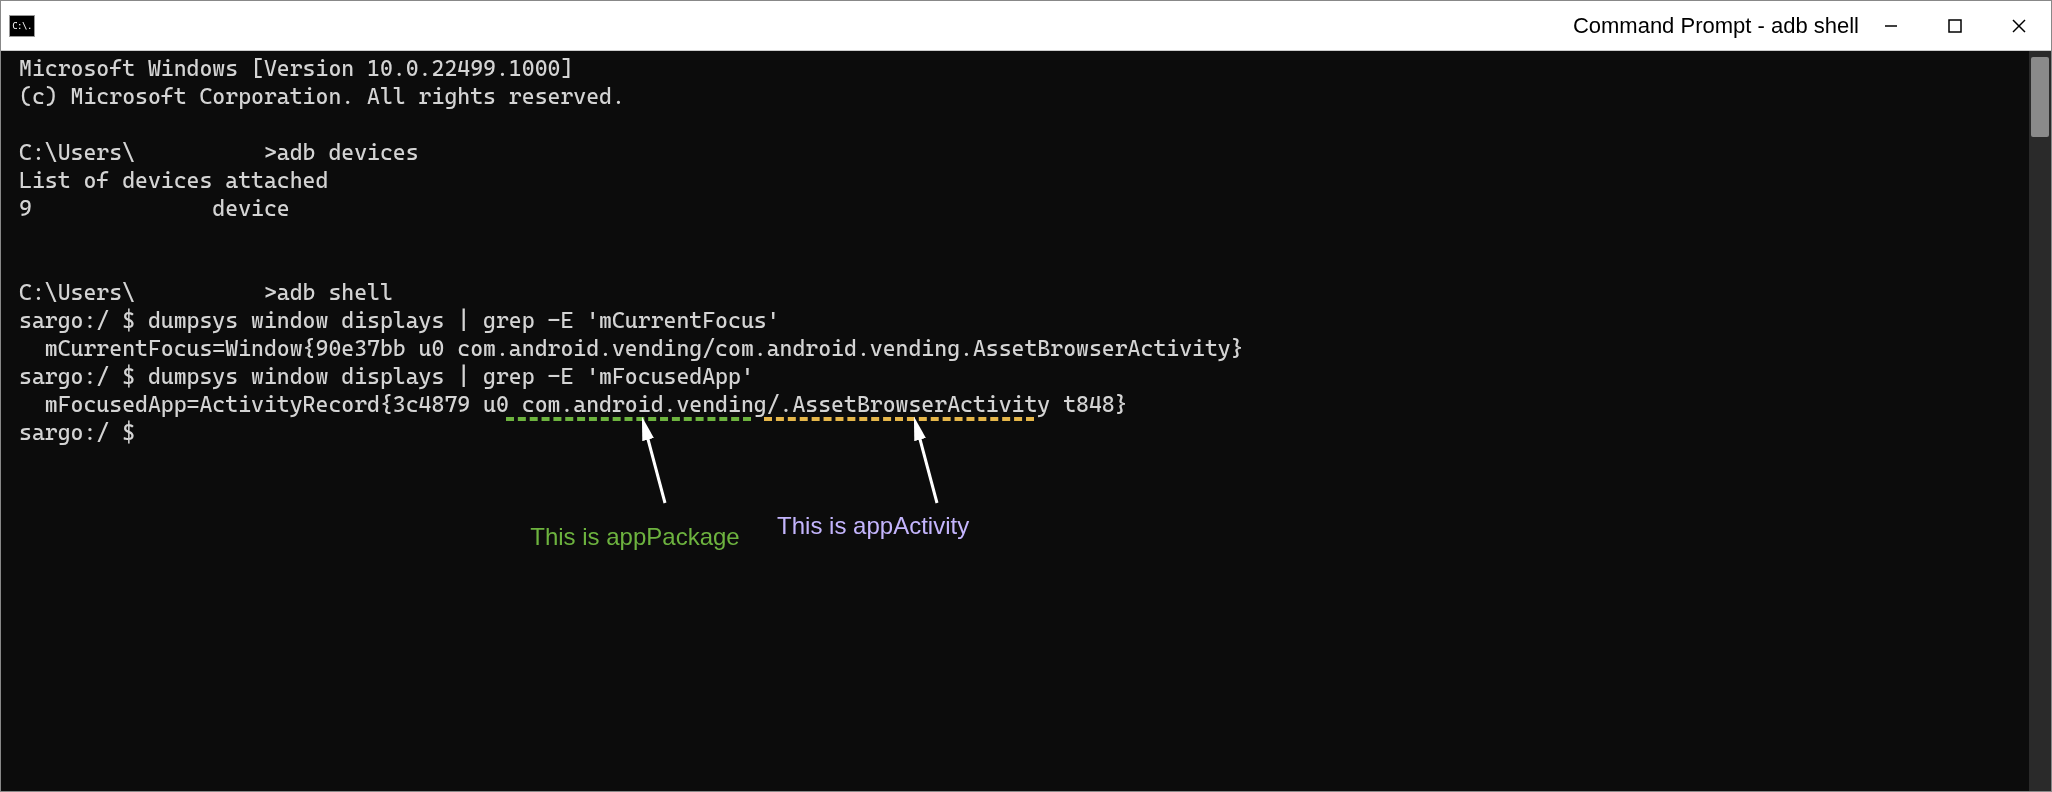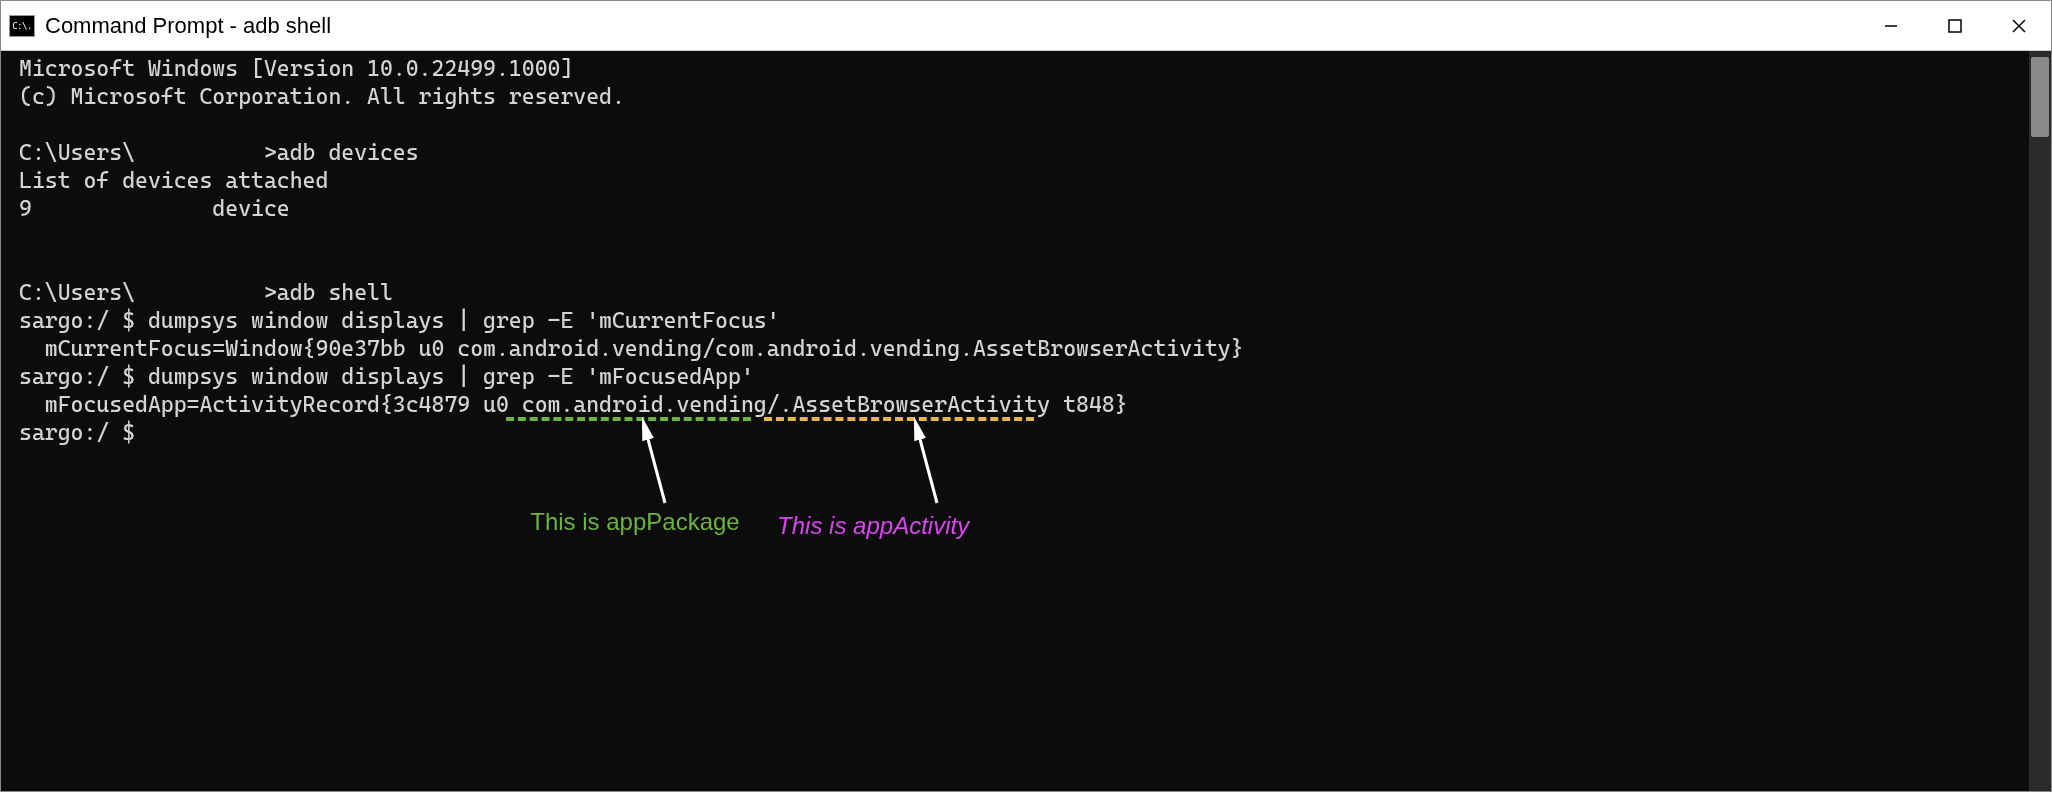--- a/index.html
+++ b/index.html
@@ -44,20 +44,21 @@
     font-size: 9px;
     font-family: Consolas, monospace;
     letter-spacing: -0.5px;
   }
 
   .titlebar .title-text {
     font-family: "Segoe UI", Arial, sans-serif;
     font-size: 22px;
     color: #000;
     flex: 1;
+    text-align: right;
   }
 
   .win-controls {
     display: flex;
     height: 100%;
   }
   .win-controls .ctrl {
     width: 64px;
     display: flex;
     align-items: center;
@@ -122,21 +123,21 @@
   }
   .underline.green { border-color: #6db33f; }
   .underline.yellow { border-color: #e5b64a; }
 
   .ann-label {
     position: absolute;
     font-family: "Segoe UI", Arial, sans-serif;
     font-size: 24px;
   }
   .ann-label.green { color: #6db33f; }
-  .ann-label.yellow { color: #d946ef; font-style: italic; }
+  .ann-label.yellow { color: #c4b5fd; }
 
 </style>
 </head>
 <body>
 
 <div class="window">
 
   <div class="titlebar">
     <div class="app-icon">
       <span>C:\.</span>
@@ -193,21 +194,21 @@
       </svg>
       <svg id="arrow-activity" style="position: absolute; overflow: visible; left: 911.434px; top: 372px;" width="40" height="90">
         <defs>
           <marker id="ah2" markerWidth="8" markerHeight="8" refX="4" refY="2" orient="auto">
             <path d="M0,0 L8,2 L0,4 Z" fill="#fff"></path>
           </marker>
         </defs>
         <line x1="25" y1="80" x2="5" y2="5" stroke="#fff" stroke-width="3" marker-end="url(#ah2)"></line>
       </svg>
 
-      <div class="ann-label green" id="lbl-package" style="left: 529.227px; top: 457px;">This is appPackage</div>
+      <div class="ann-label green" id="lbl-package" style="left: 529.227px; top: 472px;">This is appPackage</div>
       <div class="ann-label yellow" id="lbl-activity" style="left: 776.082px; top: 461px;">This is appActivity</div>
     </div>
 
     <div class="scrollbar-v">
       <div class="thumb"></div>
     </div>
   </div>
 
 </div>
 

